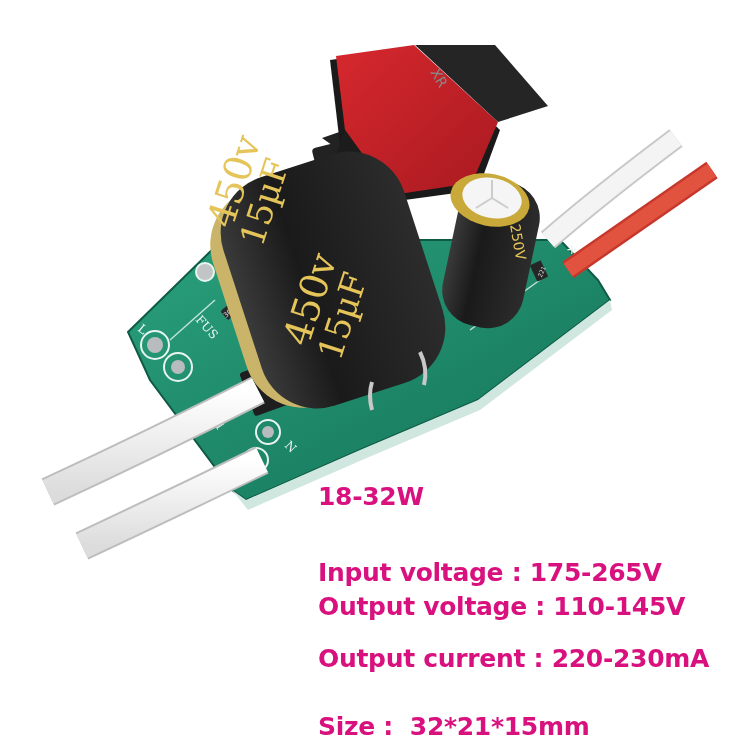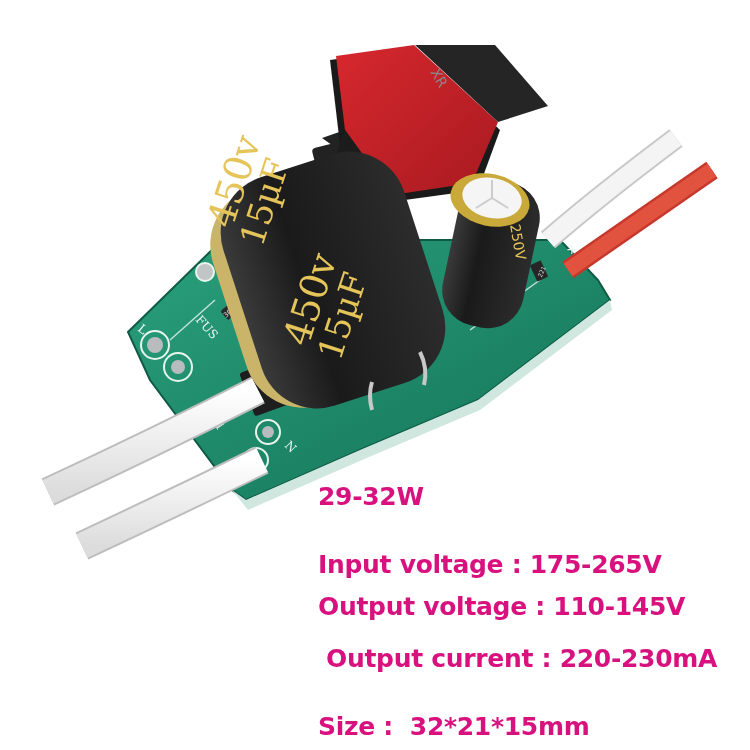--- a/index.html
+++ b/index.html
@@ -129,18 +129,18 @@
     <g>
       <path d="M548,240 Q600,195 676,138" stroke="#c8c8c8" stroke-width="22" fill="none"></path>
       <path d="M548,240 Q600,195 676,138" stroke="#f4f4f4" stroke-width="18" fill="none"></path>
       <path d="M568,270 Q640,220 712,170" stroke="#c6382c" stroke-width="20" fill="none"></path>
       <path d="M568,270 Q640,220 712,170" stroke="#e2533f" stroke-width="15" fill="none"></path>
     </g>
   </svg>
 </div>
 
 <div class="specs">
-  <div class="spec-line" style="top:0px;">29-32W</div>
-  <div class="spec-line" style="top:68px;">Input voltage : 175-265V</div>
+  <div class="spec-line" style="top:0px;">18-32W</div>
+  <div class="spec-line" style="top:76px;">Input voltage : 175-265V</div>
   <div class="spec-line" style="top:110px;">Output voltage : 110-145V</div>
-  <div class="spec-line" style="top:162px;margin-left:8px;">Output current : 220-230mA</div>
+  <div class="spec-line" style="top:162px;">Output current : 220-230mA</div>
   <div class="spec-line" style="top:230px;">Size :  32*21*15mm</div>
 </div>
 
 </body></html>

